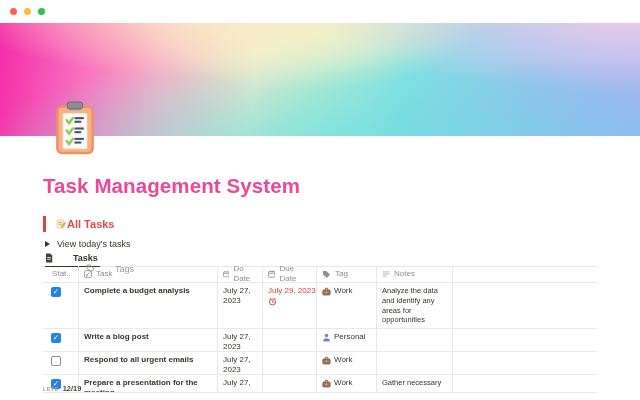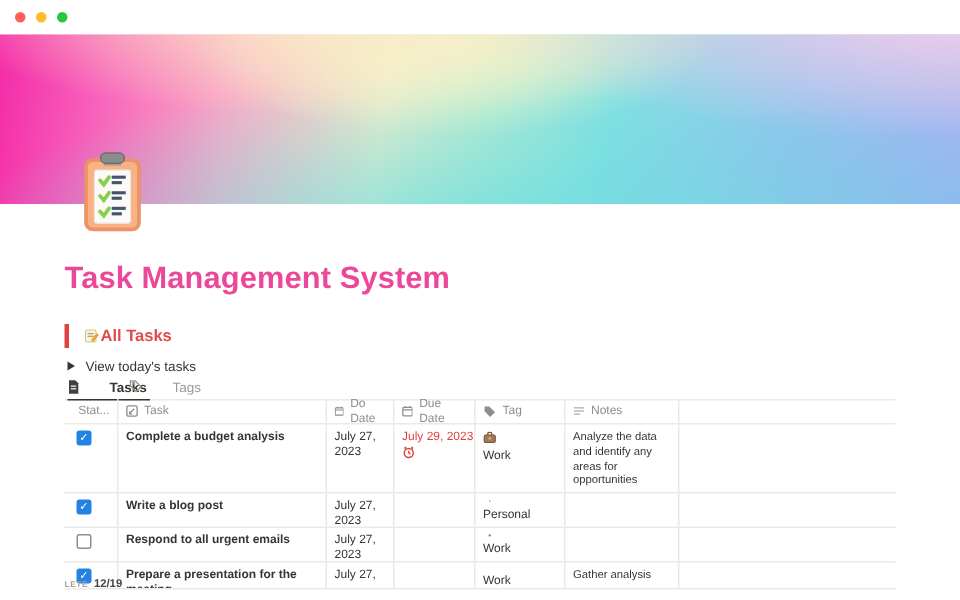--- a/index.html
+++ b/index.html
@@ -35,39 +35,39 @@
 
   .toggle{position:absolute;left:45px;top:239px;display:flex;align-items:center;gap:7px;text-align:right;}
   .tri{width:0;height:0;border-left:5px solid #37352f;border-top:3.5px solid transparent;
     border-bottom:3.5px solid transparent;}
   .toggle .lbl{font-size:9px;color:#37352f;}
 
   
   .tabsrow{position:absolute;left:43px;top:250px;width:554px;height:16px;border-bottom:1px solid #e9e9e7;}
   .tab{position:absolute;top:0;height:15px;display:flex;align-items:center;gap:20px;font-size:9px;}
   .tab.active{left:2px;color:#37352f;font-weight:bold;border-bottom:1.5px solid #37352f;padding:0 2px 1px 0;}
-  .tab.inactive{left:43px;color:#9b9a97;}
+  .tab.inactive{left:43px;color:#9b9a97;margin-top:11px;}
 
   
   .table{position:absolute;left:43px;top:266px;width:554px;font-size:8px;}
   .trow{display:grid;grid-template-columns:36px 139px 45px 54px 60px 76px 144px;
     border-bottom:1px solid #e9e9e7;}
   .cell{border-right:1px solid #e9e9e7;padding:3px 5px;line-height:1.3;overflow:hidden;}
   .cell:last-child{border-right:none;}
   .hrow{height:16px;}
   .hrow .cell{display:flex;align-items:center;gap:4px;color:#8f8e8a;padding:0 5px;}
   .r1{min-height:34px;} .r2,.r3{height:22px;} .r4{height:17px;}
   .taskname{font-weight:bold;color:#37352f;}
   .checkbox{width:10px;height:10px;border-radius:2px;margin:1px 0 0 3px;box-sizing:border-box;
     display:flex;align-items:center;justify-content:center;}
   .checkbox.checked{background:#2383e2;}
   .checkbox.checked::after{content:"✓";color:#fff;font-size:7.5px;font-weight:bold;line-height:1;}
   .checkbox.unchecked{background:#fff;border:1.3px solid #8f8e8a;}
   .due-red{color:#e03e3e;white-space:nowrap;}
-  .tagcell{display:flex;align-items:flex-start;gap:3px;flex-direction:column;}
+  .tagcell{display:flex;align-items:flex-start;gap:3px;}
   .notes{font-size:7.5px;}
 
   .tfooter{position:absolute;left:43px;top:384px;display:flex;align-items:baseline;gap:4px;}
   .tfooter .agg{font-size:5.5px;letter-spacing:.4px;color:#a3a19d;font-weight:bold;}
   .tfooter .val{font-size:7.5px;color:#46453f;font-weight:bold;}
 
   svg{display:block;}
 </style>
 </head>
 <body>
@@ -259,21 +259,21 @@
     <div class="cell">July 27,</div>
     <div class="cell"></div>
     <div class="cell tagcell">
       <svg width="9" height="9" viewBox="0 0 9 9" style="margin-top:1px">
         <rect x="0.8" y="3" width="7.4" height="5" rx="1" fill="#a67854" stroke="#7a5236" stroke-width="0.7"></rect>
         <path d="M3.2 3 V2 a0.8 0.8 0 0 1 0.8 -0.8 h1 a0.8 0.8 0 0 1 0.8 0.8 V3" fill="none" stroke="#7a5236" stroke-width="0.9"></path>
         <rect x="3.9" y="4.7" width="1.2" height="1.2" fill="#e8d5b5"></rect>
       </svg>
       <span>Work</span>
     </div>
-    <div class="cell notes">Gather analysis</div>
+    <div class="cell notes">Gather necessary</div>
     <div class="cell"></div>
   </div>
 </div>
 
 <div class="tfooter">
   <span class="agg">LETE</span>
   <span class="val">12/19</span>
 </div>
 
 </body></html>

